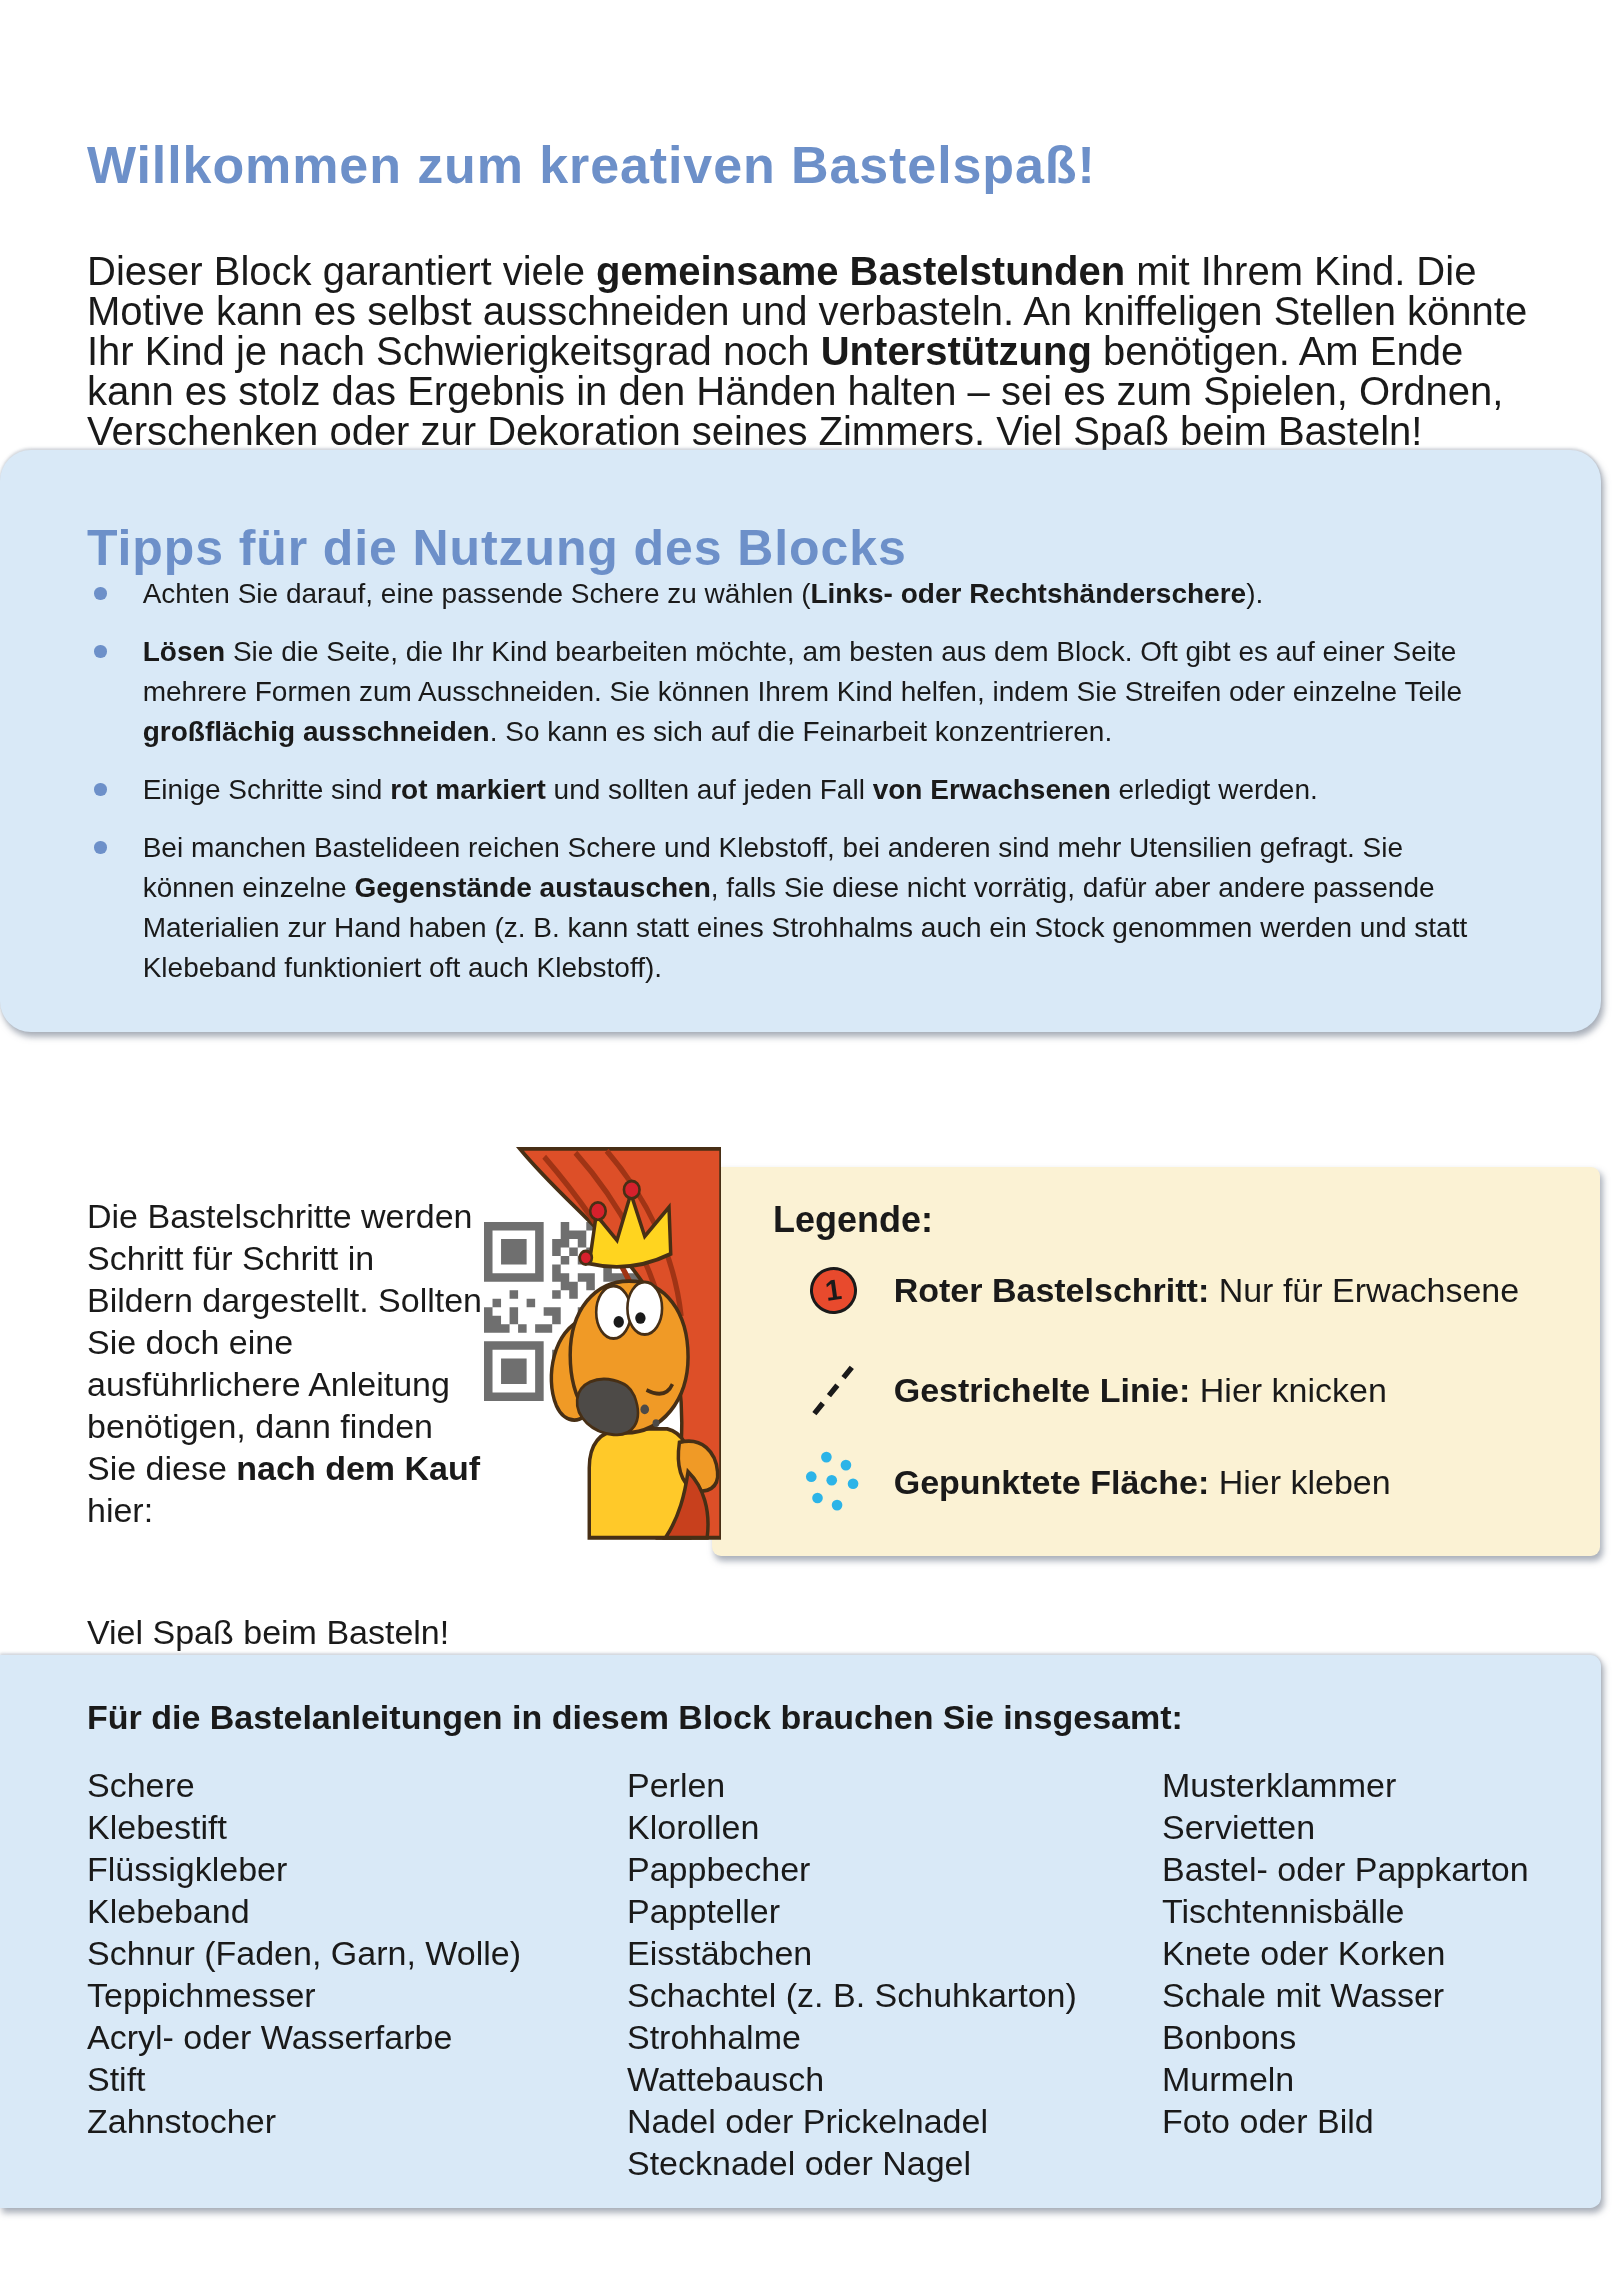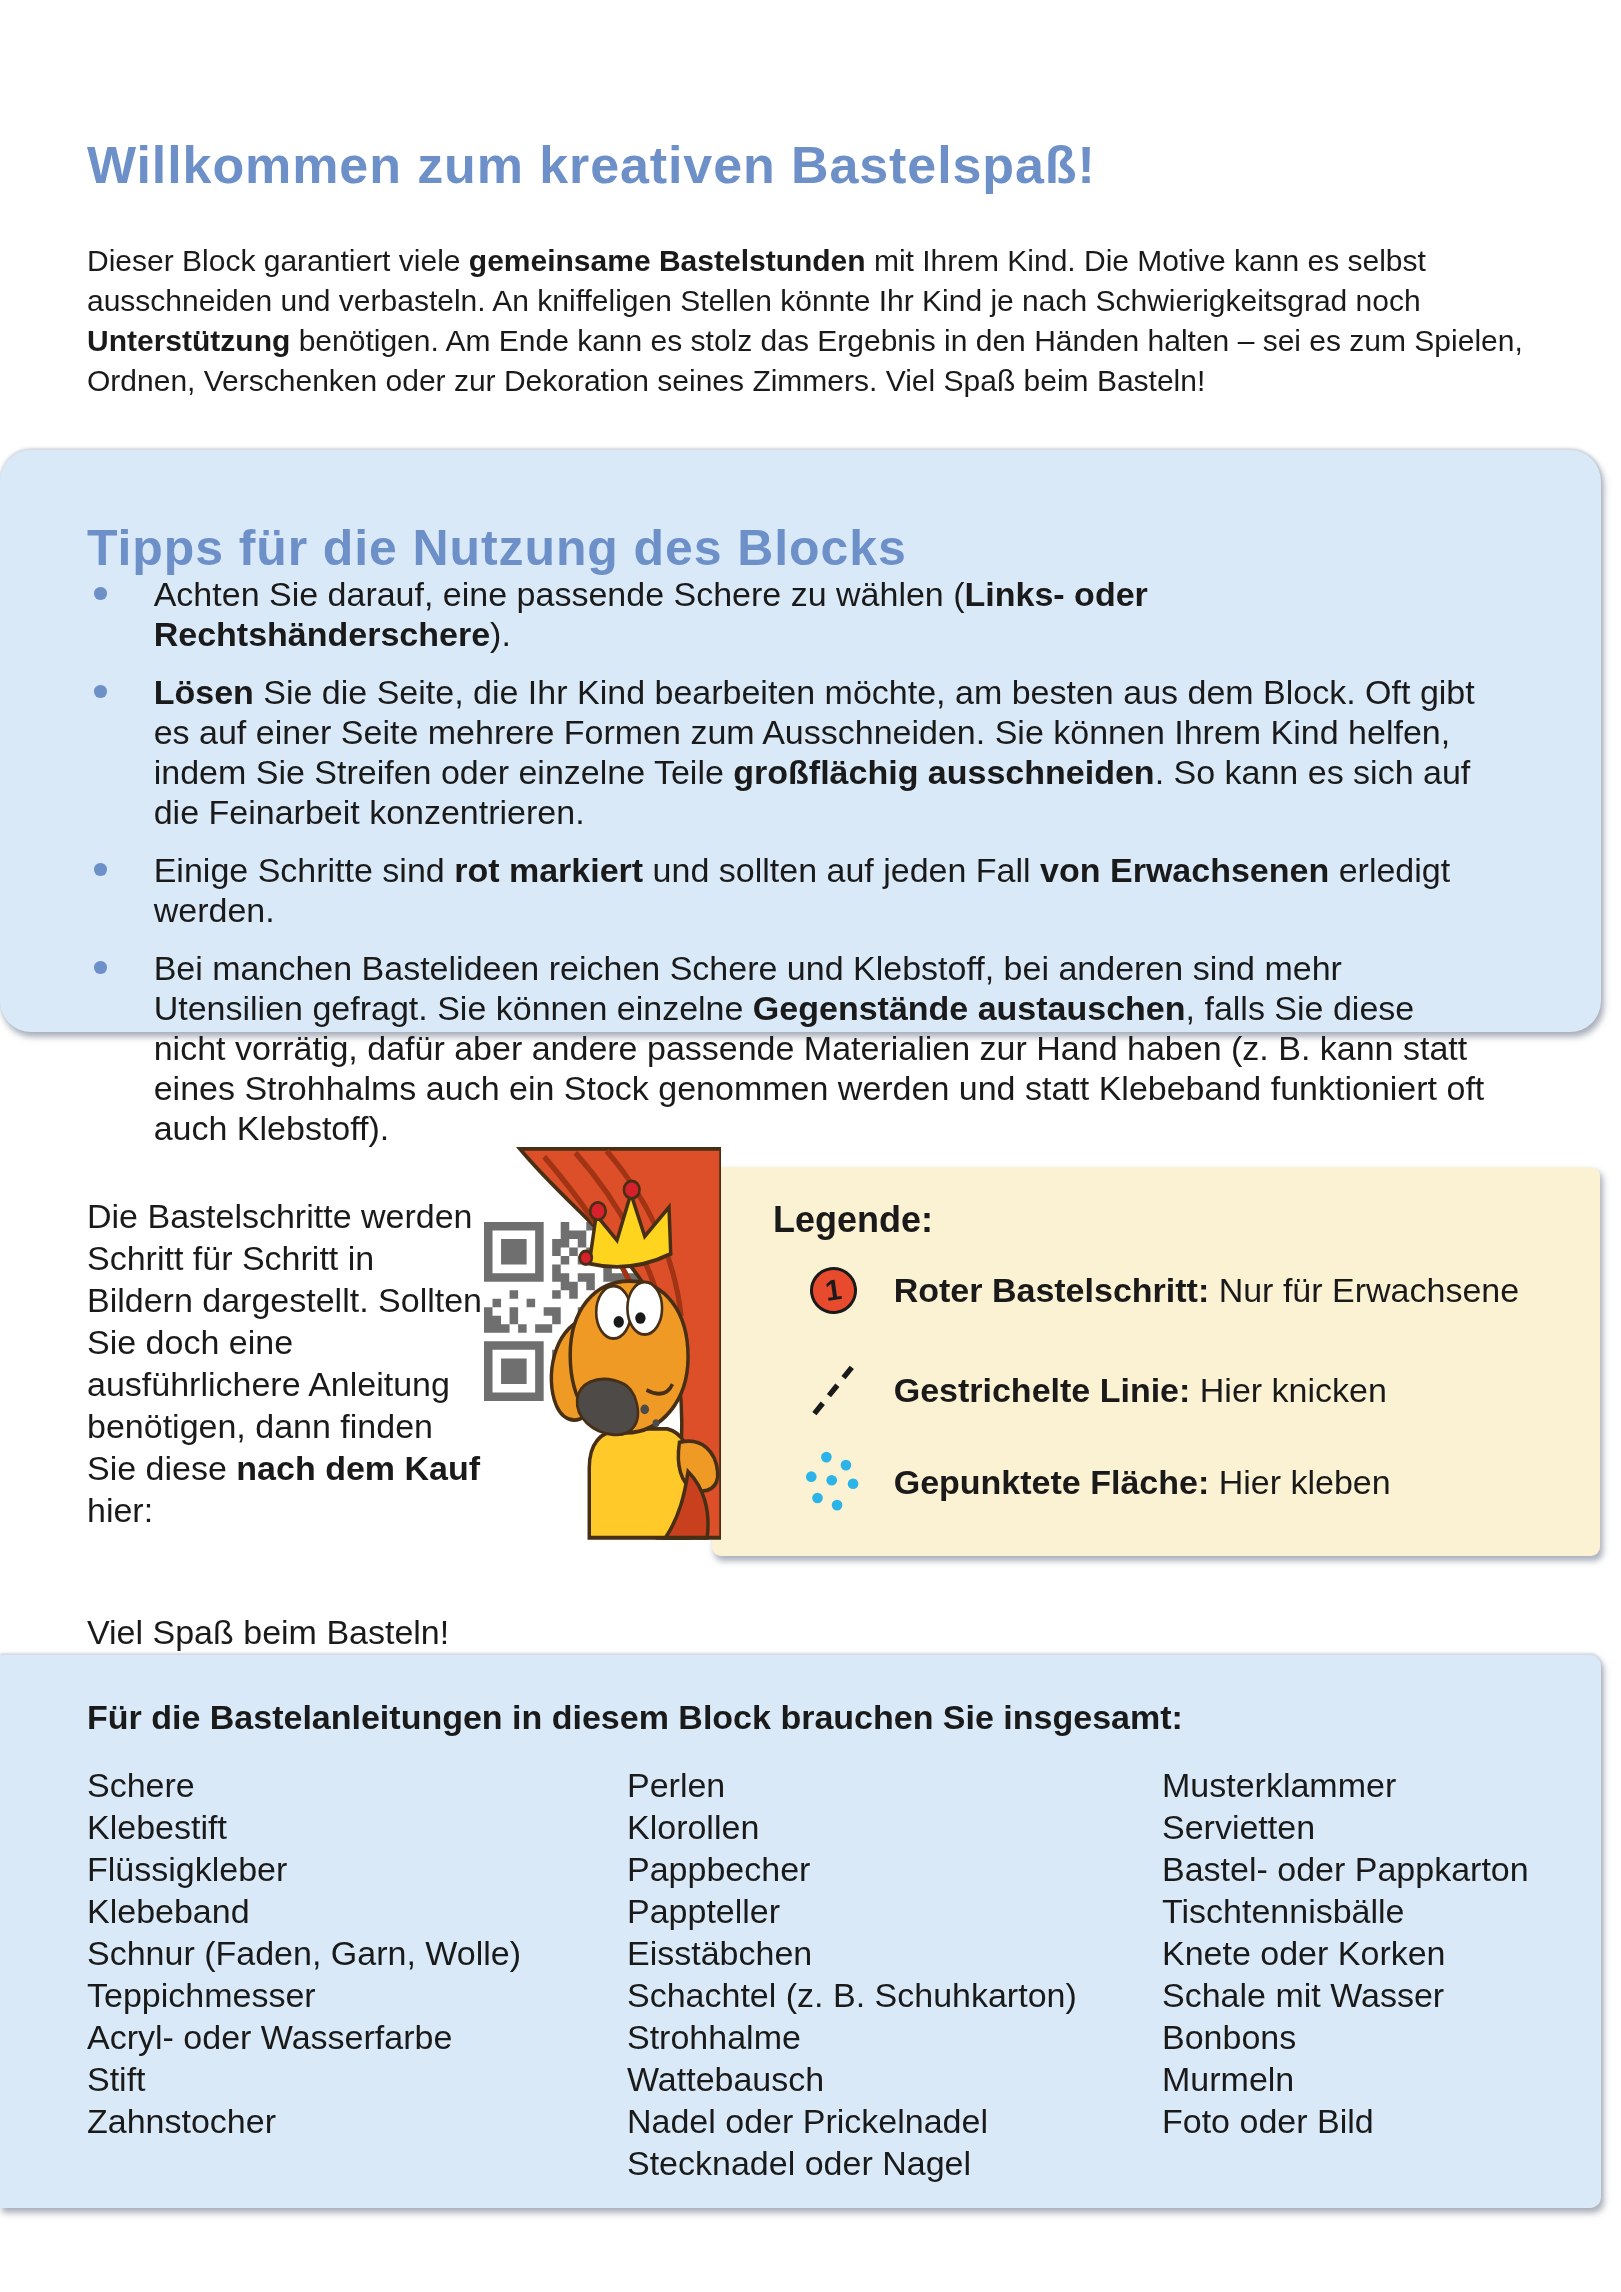--- a/index.html
+++ b/index.html
@@ -1,29 +1,29 @@
 <!DOCTYPE html>
 <html style="font-size:14.3px"><head>
 <meta charset="utf-8">
 <style>
   html,body{margin:0;padding:0;background:#888;}
   .page{position:relative;width:1622px;height:2293px;background:#fff;overflow:hidden;
         font-family:"Liberation Sans",sans-serif;color:var(--text_dark,#1a1a1a);}
   .page-title{position:absolute;left:87px;top:100px;font-size:52px;font-weight:800;
         color:var(--accent_blue,#6d90c9);letter-spacing:0.9px;}
-  .intro{position:absolute;left:87px;top:211px;width:1473px;font-size:30px;line-height:40px;}
+  .intro{position:absolute;left:87px;top:211px;width:1473px;font-size:40px;line-height:40px;}
   b{font-weight:bold;}
 
   .panel{background:var(--panel_blue,#d9e9f7);border-radius:0 10.7px 10.7px 0;
         box-shadow:2.7px 4.5px 6.3px rgba(100,112,130,.55), 0 -1.8px 2.7px rgba(100,112,130,.25);}
   .tips-box{position:absolute;left:0;top:450px;width:1601px;height:582px;border-radius:31px;}
   .tips-title{position:absolute;left:87px;top:27px;font-size:50px;font-weight:800;
         color:var(--accent_blue,#6d90c9);letter-spacing:0.9px;}
   .tips-list{position:absolute;left:87px;top:124px;width:1402px;}
-  .tip{display:flex;margin-bottom:18px;font-size:34px;line-height:40px;gap:11px;}
+  .tip{display:flex;margin-bottom:18px;font-size:28px;line-height:40px;}
   .tip-dot{flex:none;width:12.5px;height:12.5px;border-radius:50%;
         background:var(--accent_blue,#6d90c9);margin:13.4px 36px 0 7.2px;}
   .tip-text{flex:1;}
 
   .steps-note{position:absolute;left:87px;top:1161px;width:399px;font-size:34px;line-height:42px;}
 
   .qr{position:absolute;left:484px;top:1222px;width:179px;height:179px;z-index:1;}
   .mascot{position:absolute;left:461px;top:1145px;width:260px;height:418px;z-index:3;}
 
   .legend-box{position:absolute;left:712px;top:1167px;width:888px;height:389px;z-index:2;

